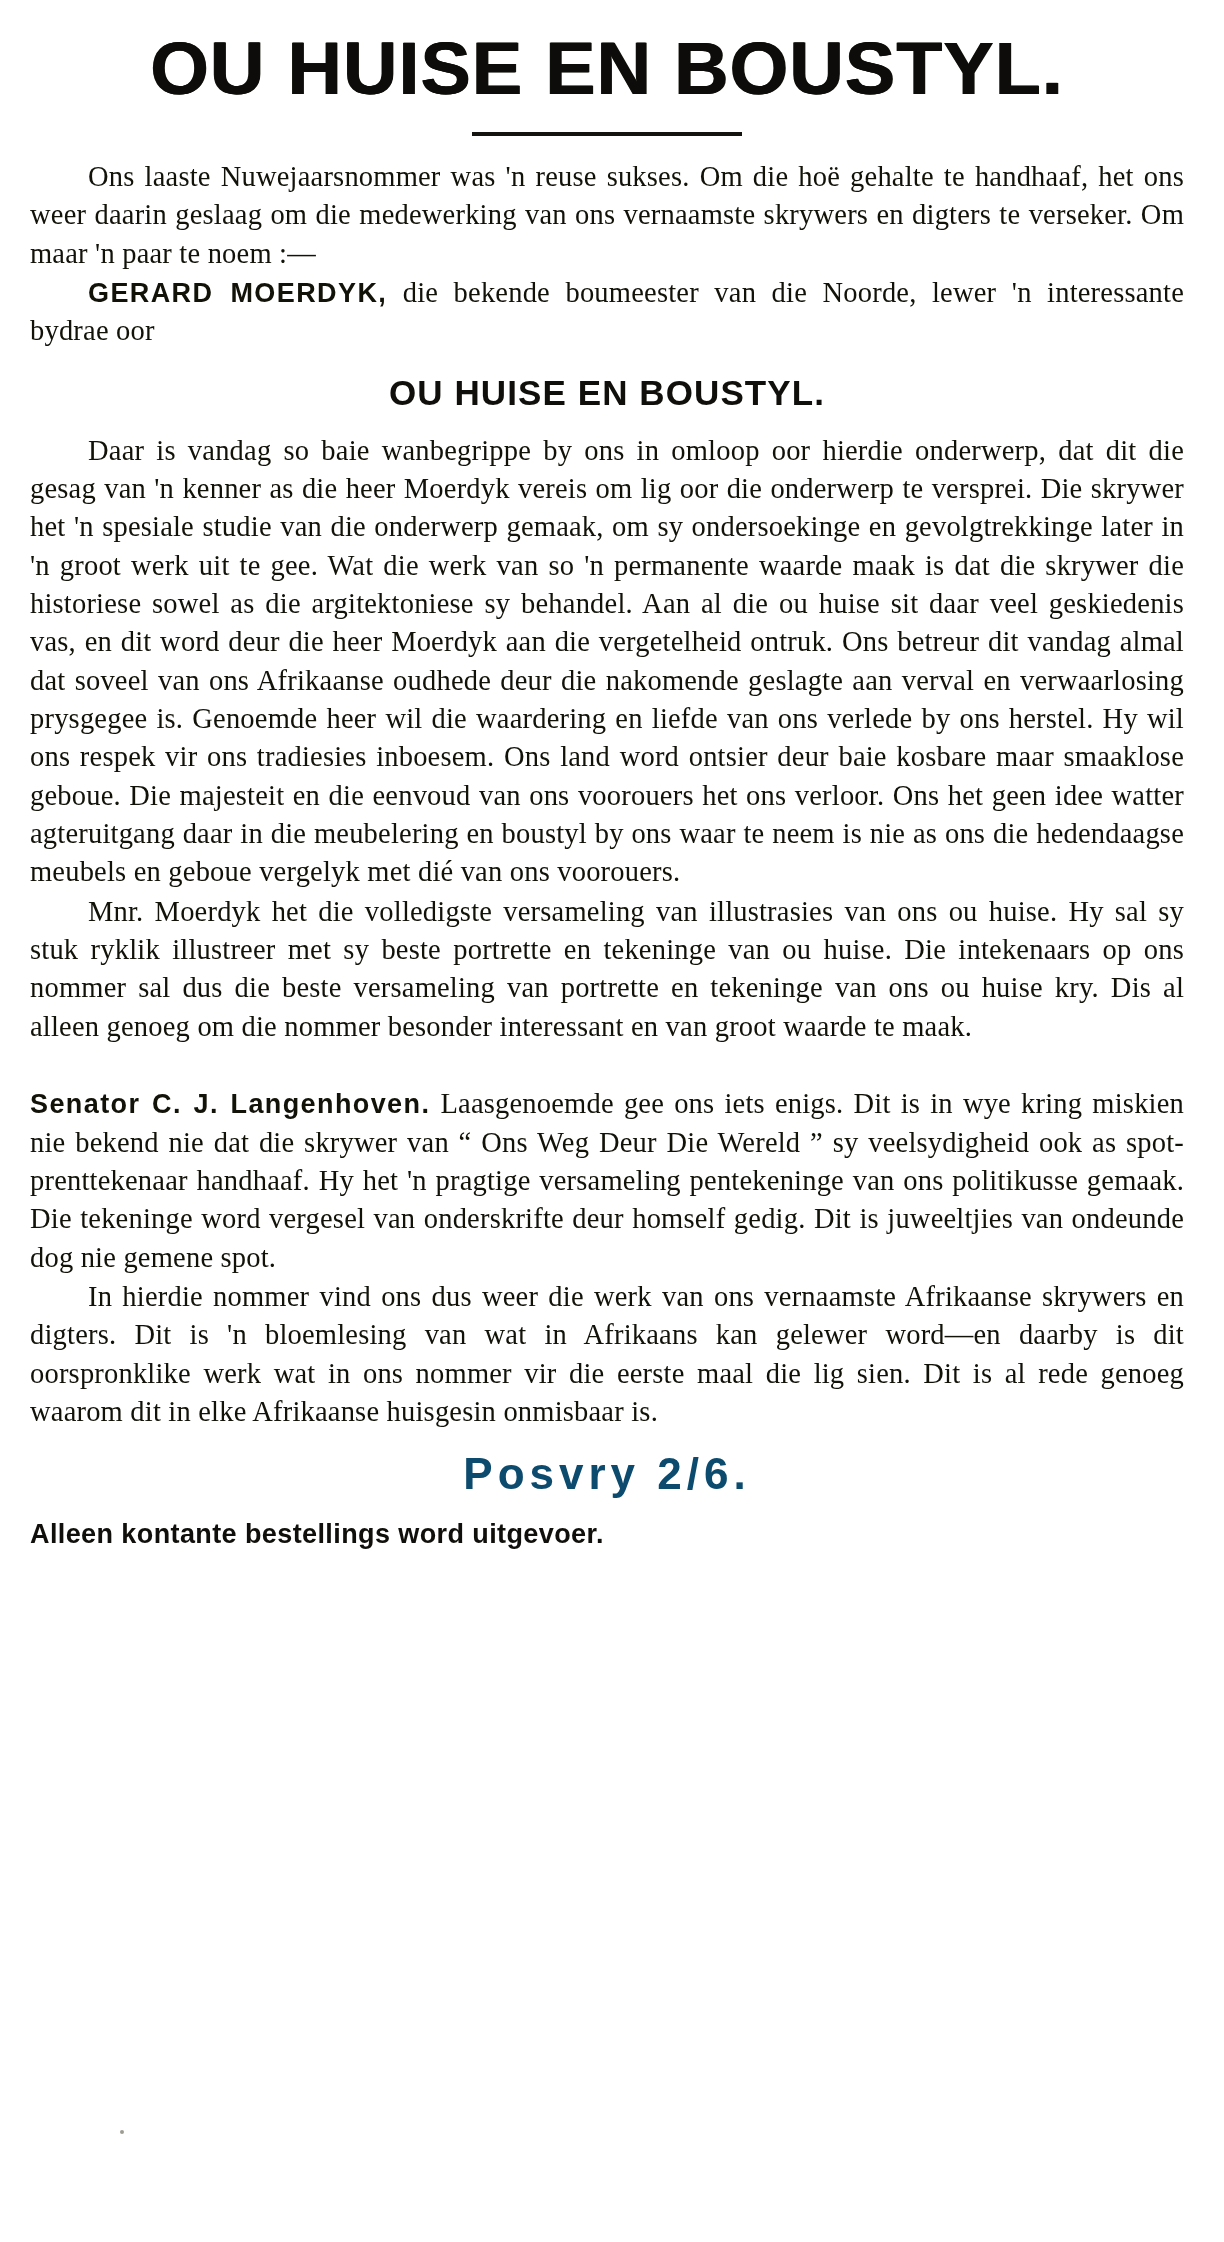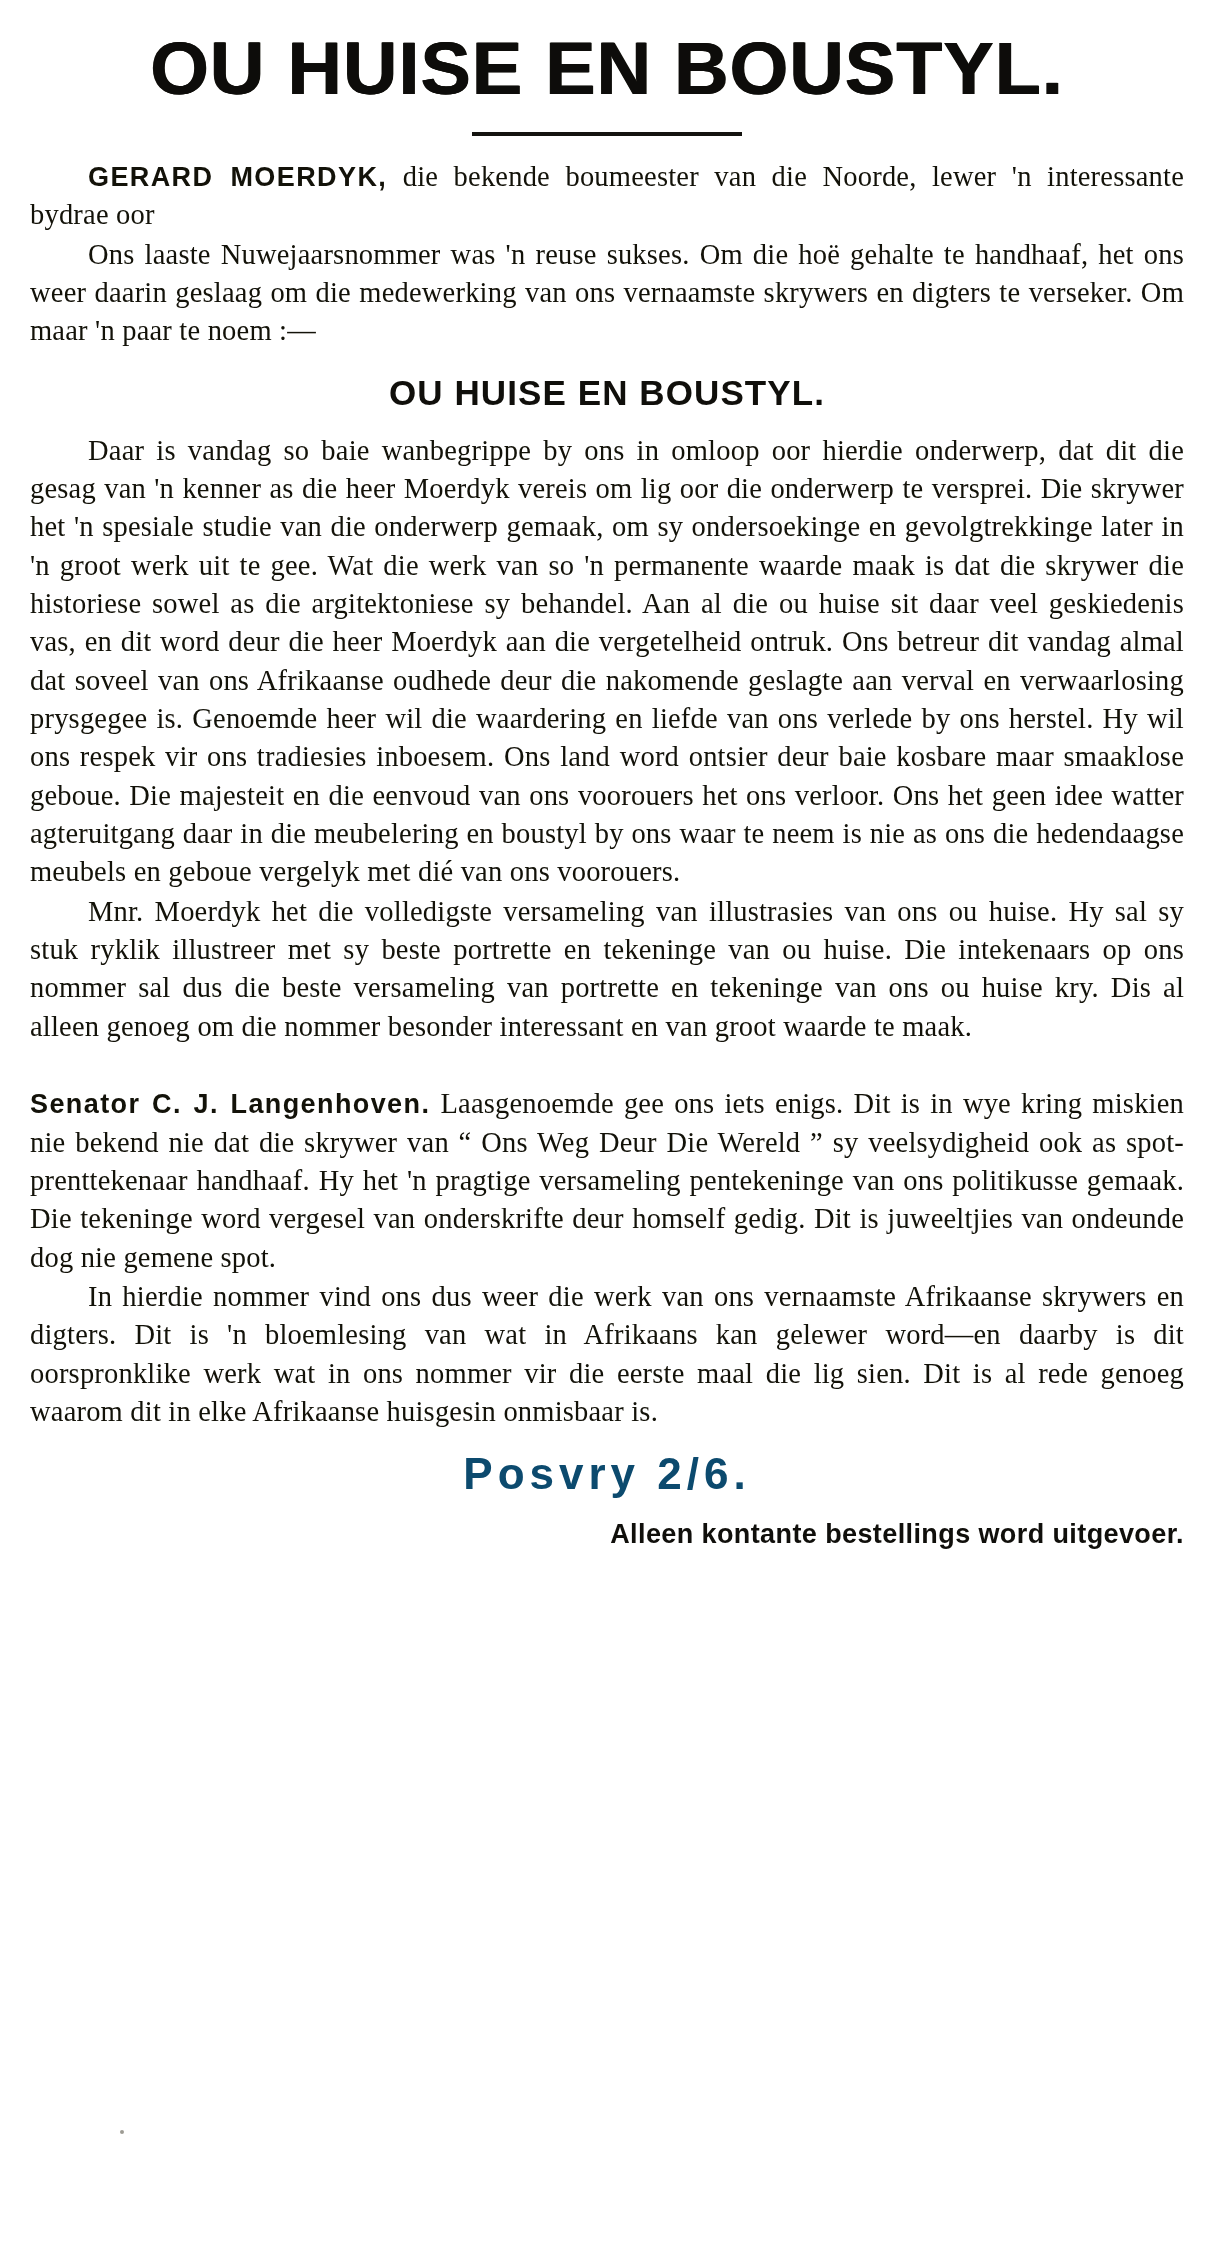--- a/index.html
+++ b/index.html
@@ -87,21 +87,21 @@
     letter-spacing: 5px;
     text-align: center;
     margin: 18px 0 6px 0;
     color: #0c4a6e;
   }
   .footer-note {
     font-family: "Liberation Sans", sans-serif;
     font-weight: bold;
     font-size: 27px;
     letter-spacing: 0.4px;
-    text-align: right;
+    text-align: left;
     margin: 20px 0 0 0;
     color: #100f0b;
   }
 
   
   .scan-dot {
     position: absolute;
     width: 4px; height: 4px;
     background: #8c8a80;
     border-radius: 50%;
@@ -112,25 +112,25 @@
 <body>
 
 <div class="page">
 
   <h1 class="headline">OU HUISE EN BOUSTYL.</h1>
 
   <div class="rule"></div>
 
   <div class="body-text">
 
+    <p class="para">Ons laaste Nuwejaarsnommer was 'n reuse sukses.  Om die hoë gehalte te handhaaf, het ons weer daarin geslaag om die medewerking van ons vernaamste skrywers en digters te verseker.  Om maar 'n paar te noem :—</p>
+
     <p class="para">
       <span class="name-caps">GERARD MOERDYK,</span><span> die bekende boumeester van die Noorde, lewer 'n interessante bydrae oor</span>
     </p>
-
-    <p class="para">Ons laaste Nuwejaarsnommer was 'n reuse sukses.  Om die hoë gehalte te handhaaf, het ons weer daarin geslaag om die medewerking van ons vernaamste skrywers en digters te verseker.  Om maar 'n paar te noem :—</p>
 
     <h2 class="subhead">OU HUISE EN BOUSTYL.</h2>
 
     <p class="para">Daar is vandag so baie wanbegrippe by ons in omloop oor hierdie onderwerp, dat dit die gesag van 'n kenner as die heer Moerdyk vereis om lig oor die onderwerp te versprei.  Die skrywer het 'n spesiale studie van die onderwerp gemaak, om sy ondersoekinge en gevolgtrekkinge later in 'n groot werk uit te gee.  Wat die werk van so 'n permanente waarde maak is dat die skrywer die historiese sowel as die argitektoniese sy behandel.  Aan al die ou huise sit daar veel geskiedenis vas, en dit word deur die heer Moerdyk aan die vergetelheid ontruk.  Ons betreur dit vandag almal dat soveel van ons Afrikaanse oudhede deur die nakomende geslagte aan verval en verwaarlosing prysgegee is.  Genoemde heer wil die waardering en liefde van ons verlede by ons herstel.  Hy wil ons respek vir ons tradiesies inboesem.  Ons land word ontsier deur baie kosbare maar smaaklose geboue.  Die majesteit en die eenvoud van ons voorouers het ons verloor.  Ons het geen idee watter agteruitgang daar in die meubelering en boustyl by ons waar te neem is nie as ons die hedendaagse meubels en geboue vergelyk met dié van ons voorouers.</p>
 
     <p class="para">Mnr. Moerdyk het die volledigste versameling van illustrasies van ons ou huise.  Hy sal sy stuk ryklik illustreer met sy beste portrette en tekeninge van ou huise.  Die intekenaars op ons nommer sal dus die beste versameling van portrette en tekeninge van ons ou huise kry.  Dis al alleen genoeg om die nommer besonder interessant en van groot waarde te maak.</p>
 
     <p class="para">
       <br>
       <span class="name-caps">Senator C. J. Langenhoven.</span><span>  Laasgenoemde gee ons iets enigs.  Dit is in wye kring miskien nie bekend nie dat die skrywer van “ Ons Weg Deur Die Wereld ” sy veelsydigheid ook as spot-prenttekenaar handhaaf.  Hy het 'n pragtige versameling pentekeninge van ons politikusse gemaak.  Die tekeninge word vergesel van onderskrifte deur homself gedig.  Dit is juweeltjies van ondeunde dog nie gemene spot.</span>

